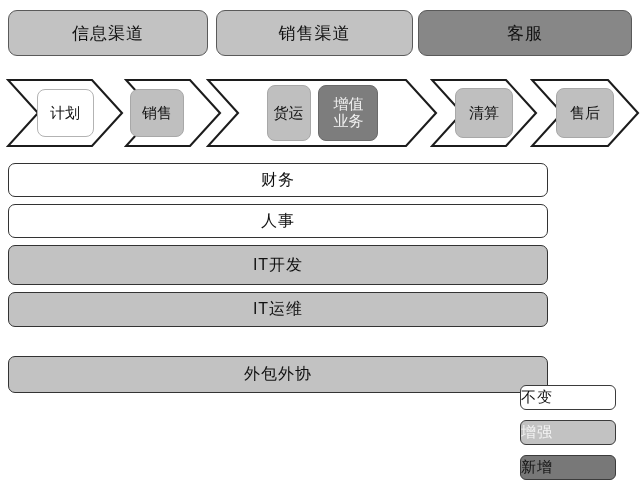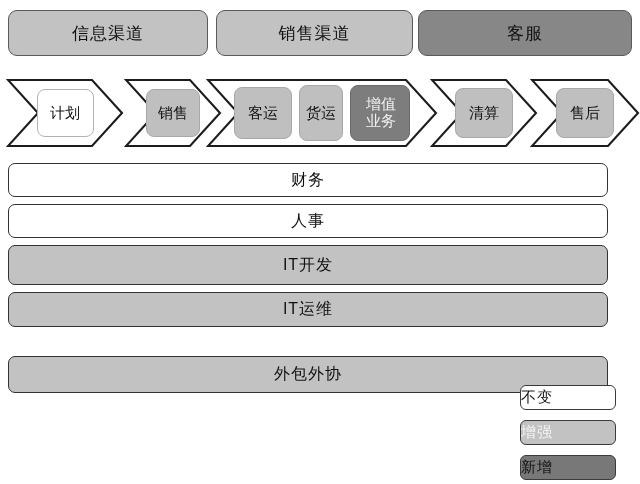--- a/index.html
+++ b/index.html
@@ -80,37 +80,37 @@
   .proc-light { background: #bfbfbf; border-color: #a8a8a8; }
   .proc-dark  { background: #7d7d7d; border-color: #6a6a6a; color: #f2f2f2; }
 
   .cv-0 { left: 6px;   width: 118px; }
   .cv-1 { left: 124px; width: 98px;  }
   .cv-2 { left: 206px; width: 232px; }
   .cv-3 { left: 430px; width: 108px; }
   .cv-4 { left: 530px; width: 110px; }
 
   .ci-0 { left: 6px;   width: 118px; }
-  .ci-1 { left: 124px; width: 98px;  }
+  .ci-1 { left: 108px; width: 98px;  }
   .ci-2 { left: 206px; width: 232px; }
   .ci-3 { left: 430px; width: 108px; }
   .ci-4 { left: 530px; width: 110px; }
 
   .pb-jihua   { width: 57px; height: 48px; }
   .pb-xiaoshou{ width: 54px; height: 48px; }
   .pb-keyun   { width: 58px; height: 52px; }
   .pb-huoyun  { width: 44px; height: 56px; text-align: center; }
   .pb-zengzhi { width: 60px; height: 56px; padding-left: 8px; }
   .pb-qingsuan{ width: 58px; height: 50px; }
   .pb-shouhou { width: 58px; height: 50px; }
 
   
   .bar {
     position: absolute;
-    left: 8px; width: 600px;
+    left: 8px; width: 540px;
     border: 1.6px solid #333333;
     border-radius: 7px;
     display: flex;
     align-items: center;
     justify-content: center;
     font-size: 16px;
     letter-spacing: 1px;
     color: #111111;
     box-sizing: border-box;
   }
@@ -195,23 +195,20 @@
       </div>
     </div>
 
     <div class="chev-inner ci-1">
       <div class="proc-box proc-light pb-xiaoshou">
         <span>销售</span>
       </div>
     </div>
 
     <div class="chev-inner ci-2">
-      <div class="proc-box proc-light pb-keyun">
-        <span>客运</span>
-      </div>
       <div class="proc-box proc-light pb-huoyun">
         <span>货运</span>
       </div>
       <div class="proc-box proc-dark pb-zengzhi">
         <span>增值业务</span>
       </div>
     </div>
 
     <div class="chev-inner ci-3">
       <div class="proc-box proc-light pb-qingsuan">

